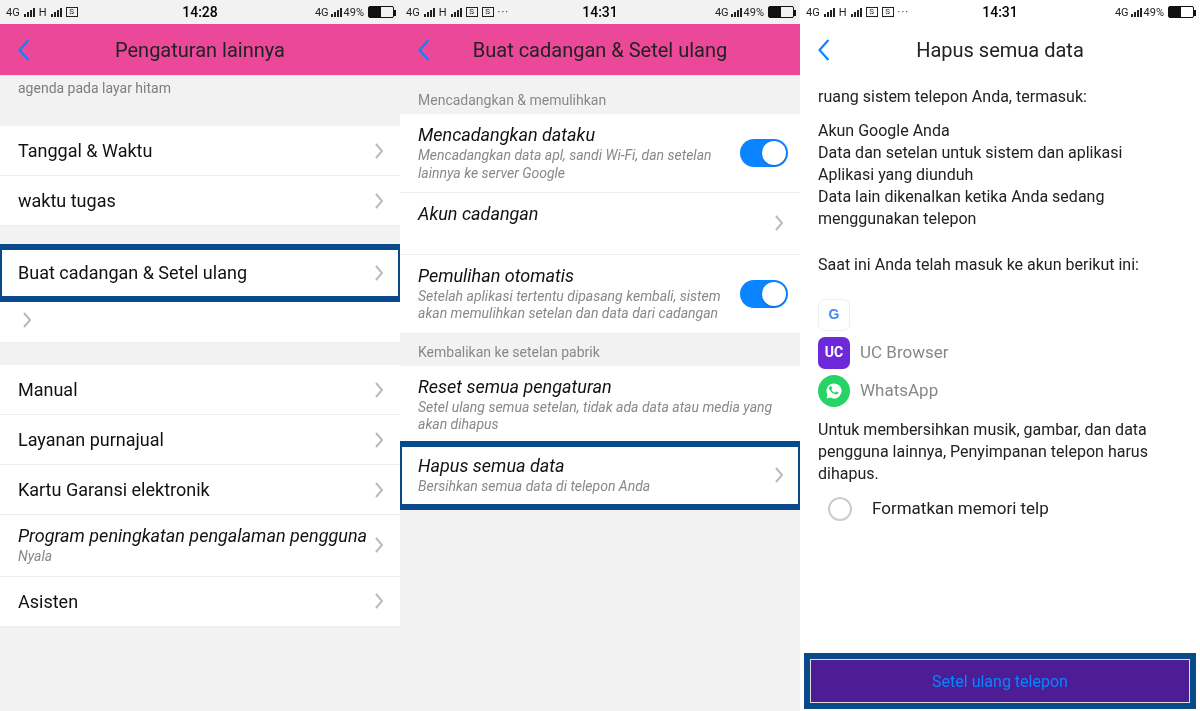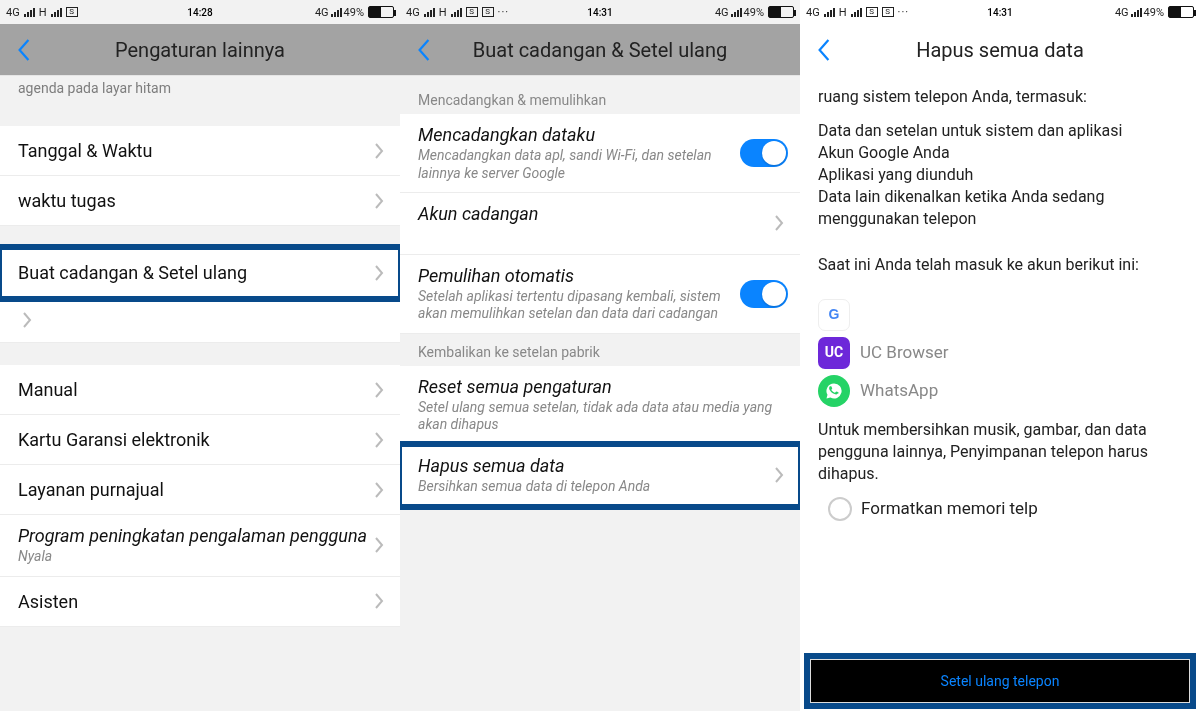--- a/index.html
+++ b/index.html
@@ -26,21 +26,21 @@
     display: flex;
     align-items: center;
     font-size: 11px;
     color: #222;
     padding: 0 6px;
     position: relative;
   }
   .sb-left { display: flex; align-items: center; gap: 4px; }
   .sb-center {
     position: absolute; left: 0; right: 0; text-align: center;
-    font-size: 10px; font-weight: 500; color: #000;
+    font-size: 14px; font-weight: 500; color: #000;
   }
   .sb-right { margin-left: auto; display: flex; align-items: center; gap: 2px; font-size: 11px; }
   .sig {
     display: inline-flex; align-items: flex-end; gap: 1px; height: 10px;
   }
   .sig i {
     display: inline-block; width: 2px; background: #222;
   }
   .sig i:nth-child(1){height:3px}.sig i:nth-child(2){height:5px}.sig i:nth-child(3){height:7px}.sig i:nth-child(4){height:9px}
   .sim-box {
@@ -48,21 +48,21 @@
   }
   .batt {
     display:inline-block;width:26px;height:12px;border:1px solid #111;border-radius:2px;position:relative;margin-left:2px;
   }
   .batt::after{content:"";position:absolute;right:-3px;top:3px;width:2px;height:6px;background:#111;}
   .batt i{display:block;height:100%;width:49%;background:#111;}
   .dots{letter-spacing:1px;}
 
   
   .header {
-    background: #a3a3a3;
+    background: #ec4899;
     height: 52px;
     display: flex;
     align-items: center;
     padding: 0 4px;
     border-bottom: 1px solid #e5e5e5;
   }
   .back {
     width: 40px; height: 52px; display:flex; align-items:center; justify-content:center;
   }
   .back svg { width: 14px; height: 22px; }
@@ -112,25 +112,25 @@
   .acct-icon {
     width:32px;height:32px;border-radius:7px;display:flex;align-items:center;justify-content:center;color:#fff;font-weight:700;font-size:14px;
   }
   .gicon{background:#fff;border:1px solid #eee;}
   .gicon span{font-family:Arial;font-weight:700;}
   .uc{background:#6d28d9;}
   .wa{background:#25d366;border-radius:50%;}
   .radio {
     width:24px;height:24px;border-radius:50%;border:2px solid #ccc;display:inline-block;flex:none;
   }
-  .cb-row{display:flex;align-items:center;gap:9px;margin:12px 0 0 10px;}
+  .cb-row{display:flex;align-items:center;gap:20px;margin:12px 0 0 10px;}
   .reset-btn-wrap{position:absolute;left:10px;right:10px;bottom:8px;}
   .reset-btn{
-    background:#000000;border:1px solid #ddd;height:44px;display:flex;align-items:center;justify-content:center;
-    color:#0a84ff;font-size:14px;
+    background:#4c1d95;border:1px solid #ddd;height:44px;display:flex;align-items:center;justify-content:center;
+    color:#0a84ff;font-size:16px;
   }
   .reset-hl{position:absolute;inset:-6px;border:6px solid #084a8a;pointer-events:none;}
   .acct-label{color:#888;font-size:17px;}
 </style>
 </head>
 <body>
 
 <div class="phone">
   <div class="statusbar">
     <div class="sb-left">
@@ -232,31 +232,31 @@
           <div class="row-title">Manual</div>
         </div>
       <div class="chev">
           <svg viewBox="0 0 10 16">
             <path d="M2 1l6 7-6 7" fill="none" stroke="#bbb" stroke-width="2"></path>
           </svg>
         </div>
     </div>
     <div class="row">
       <div class="row-text">
+          <div class="row-title">Layanan purnajual</div>
+        </div>
+      <div class="chev">
+          <svg viewBox="0 0 10 16">
+            <path d="M2 1l6 7-6 7" fill="none" stroke="#bbb" stroke-width="2"></path>
+          </svg>
+        </div>
+    </div>
+    <div class="row">
+      <div class="row-text">
           <div class="row-title">Kartu Garansi elektronik</div>
-        </div>
-      <div class="chev">
-          <svg viewBox="0 0 10 16">
-            <path d="M2 1l6 7-6 7" fill="none" stroke="#bbb" stroke-width="2"></path>
-          </svg>
-        </div>
-    </div>
-    <div class="row">
-      <div class="row-text">
-          <div class="row-title">Layanan purnajual</div>
         </div>
       <div class="chev">
           <svg viewBox="0 0 10 16">
             <path d="M2 1l6 7-6 7" fill="none" stroke="#bbb" stroke-width="2"></path>
           </svg>
         </div>
     </div>
     <div class="row multi">
       <div class="row-text">
         <div class="row-title">Program peningkatan pengalaman pengguna</div>
@@ -428,22 +428,22 @@
         </svg>
     </div>
     <div class="title">Hapus semua data</div>
   </div>
 
   <div class="content" style="background:#fff;position:relative">
     <div class="p3-body">
       <div class="para">ruang sistem telepon Anda, termasuk:</div>
 
       <div style="margin-top:-10px;margin-bottom:24px">
+        <div>Akun Google Anda</div>
         <div>Data dan setelan untuk sistem dan aplikasi</div>
-        <div>Akun Google Anda</div>
         <div>Aplikasi yang diunduh</div>
         <div>Data lain dikenalkan ketika Anda sedang menggunakan telepon</div>
       </div>
 
       <div class="para" style="margin-top:20px">Saat ini Anda telah masuk ke akun berikut ini:</div>
 
       <div class="acct-row">
         <div class="acct-icon gicon">
           <span><span style="color:#4285F4">G</span></span>
         </div>

